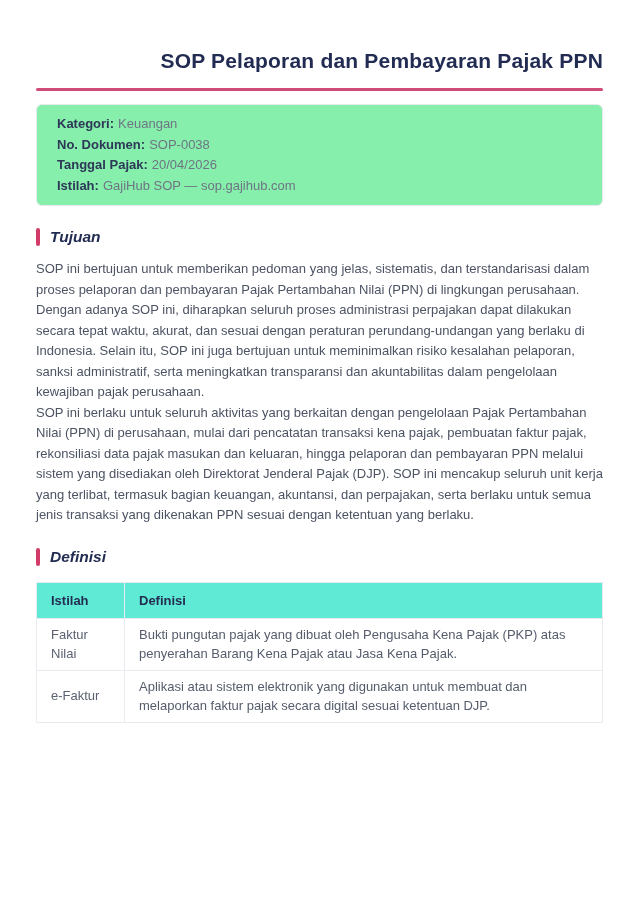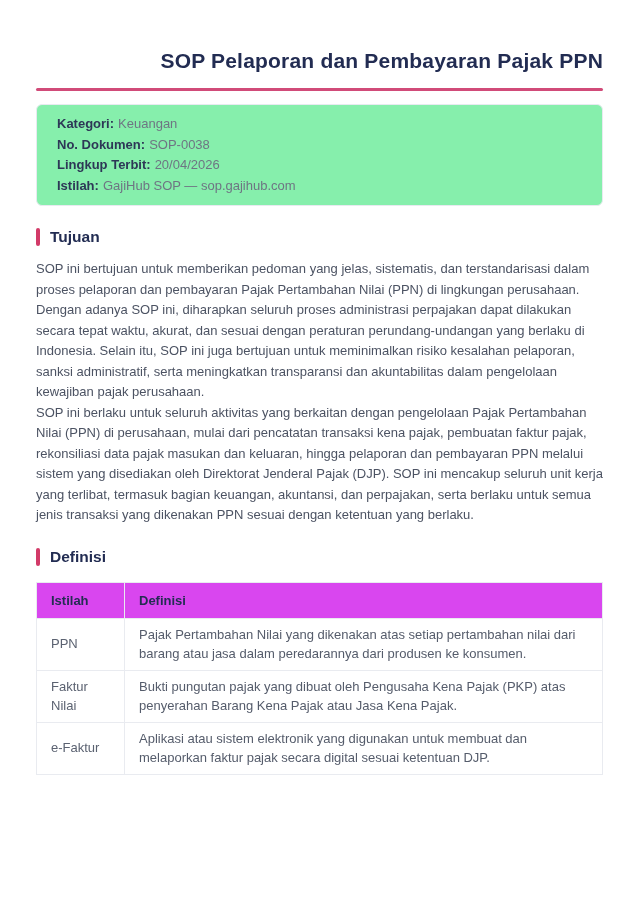--- a/index.html
+++ b/index.html
@@ -54,20 +54,21 @@
   .intro {
     margin-top: 23px;
     line-height: 21px;
   }
   .section-head {
     display: flex;
     align-items: center;
     gap: 10px;
     margin-top: 22px;
     margin-bottom: 13px;
+    font-style: italic;
   }
   .section-bar {
     width: 4px;
     height: 18px;
     border-radius: 2px;
     background: #d23a68;
     flex: 0 0 auto;
   }
   .section-title {
     font-size: 15.5px;
@@ -79,21 +80,21 @@
     border-collapse: collapse;
     margin-top: 16px;
     table-layout: fixed;
   }
   .def-table th, .def-table td {
     border: 1px solid #e9ebf0;
     text-align: left;
     vertical-align: middle;
   }
   .def-table th {
-    background: #d946ef;
+    background: #5eead4;
     color: #232d52;
     font-size: 13px;
     font-weight: bold;
     padding: 10px 14px;
   }
   .def-table td {
     font-size: 13px;
     line-height: 19.5px;
     color: #555c6b;
     padding: 6px 14px;
@@ -110,21 +111,21 @@
   <div class="title-rule"></div>
 
   <div class="meta-box">
     <div class="meta-row">
       <span class="meta-label">Kategori:</span><span class="meta-value">Keuangan</span>
     </div>
     <div class="meta-row">
       <span class="meta-label">No. Dokumen:</span><span class="meta-value">SOP-0038</span>
     </div>
     <div class="meta-row">
-      <span class="meta-label">Lingkup Terbit:</span><span class="meta-value">20/04/2026</span>
+      <span class="meta-label">Tanggal Pajak:</span><span class="meta-value">20/04/2026</span>
     </div>
     <div class="meta-row">
       <span class="meta-label">Istilah:</span><span class="meta-value">GajiHub SOP — sop.gajihub.com</span>
     </div>
   </div>
 
 
   <div class="section-head">
     <span class="section-bar"></span>
     <h2 class="section-title">Tujuan</h2>
@@ -144,24 +145,20 @@
         <col>
       </colgroup>
     <thead>
       <tr>
         <th>Istilah</th>
         <th>Definisi</th>
       </tr>
     </thead>
     <tbody>
       <tr>
-        <td class="term-cell">PPN</td>
-        <td>Pajak Pertambahan Nilai yang dikenakan atas setiap pertambahan nilai dari barang atau jasa dalam peredarannya dari produsen ke konsumen.</td>
-      </tr>
-      <tr>
         <td class="term-cell">Faktur Nilai</td>
         <td>Bukti pungutan pajak yang dibuat oleh Pengusaha Kena Pajak (PKP) atas penyerahan Barang Kena Pajak atau Jasa Kena Pajak.</td>
       </tr>
       <tr>
         <td class="term-cell">e-Faktur</td>
         <td>Aplikasi atau sistem elektronik yang digunakan untuk membuat dan melaporkan faktur pajak secara digital sesuai ketentuan DJP.</td>
       </tr>
     </tbody>
   </table>
 

